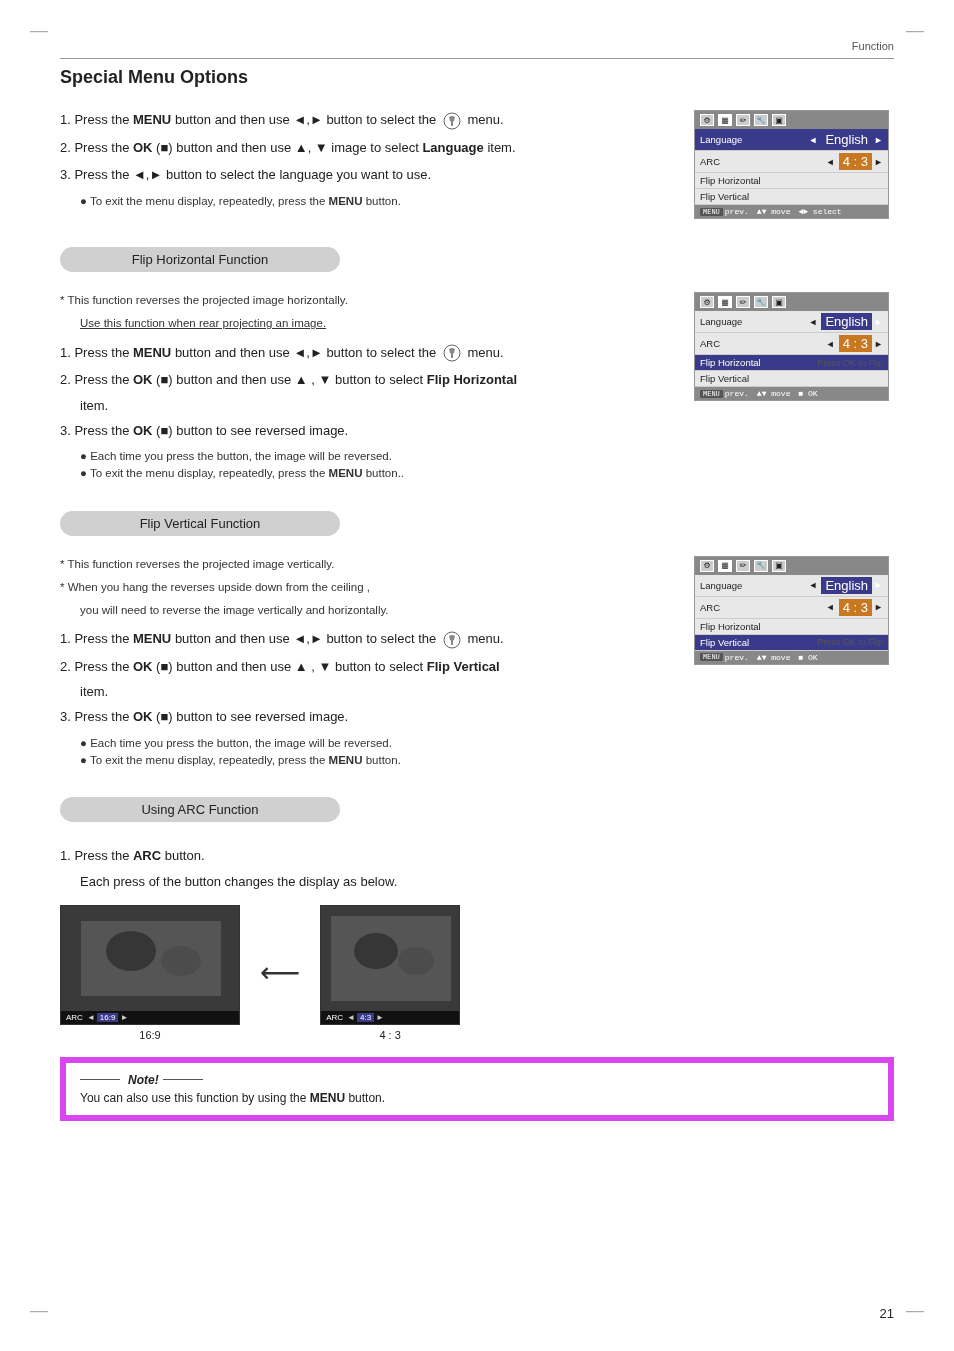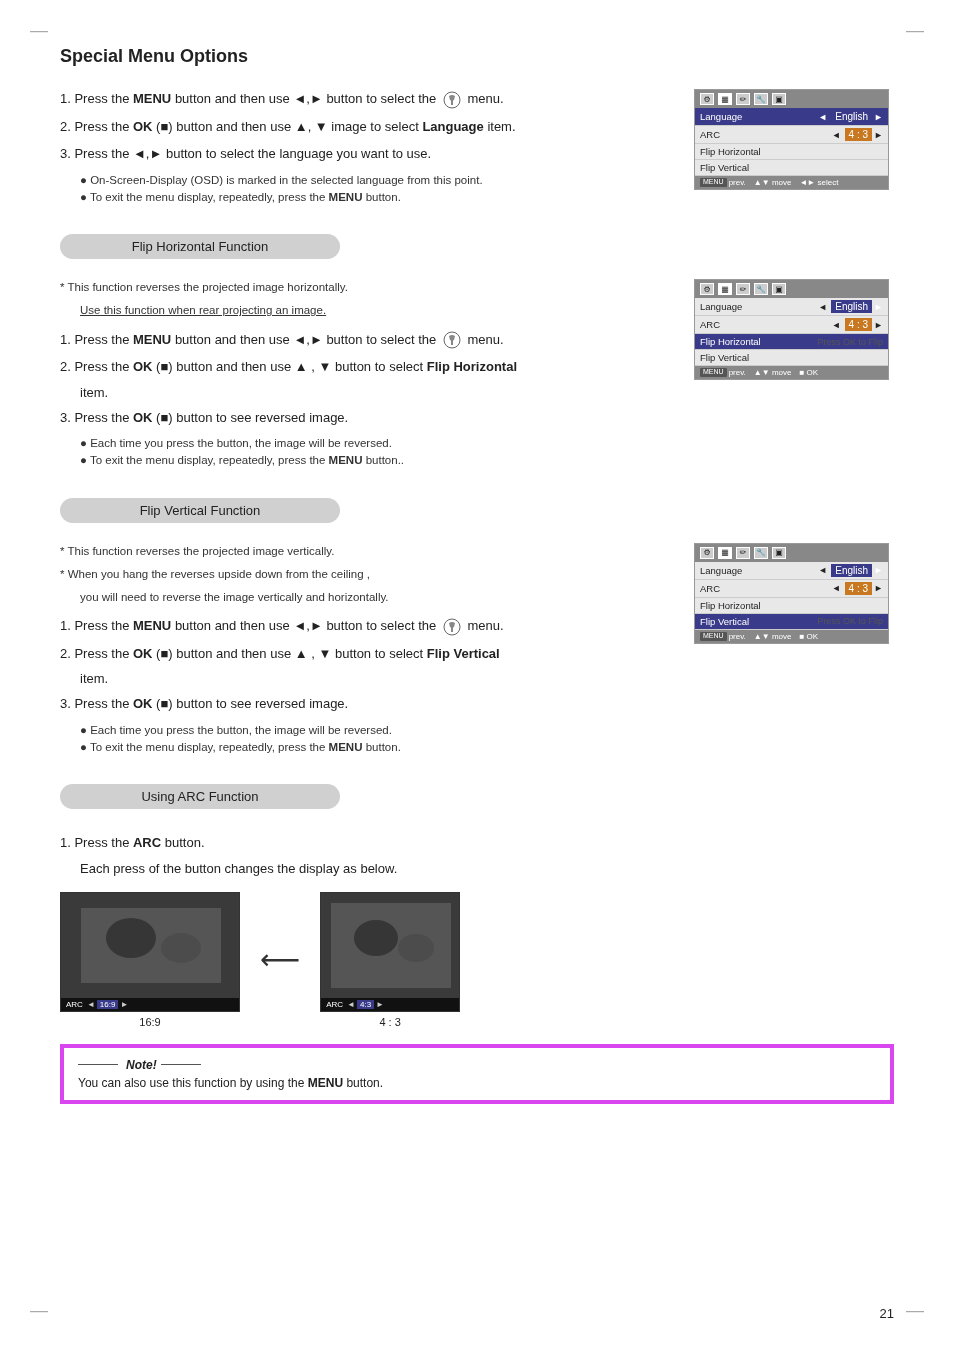--- a/index.html
+++ b/index.html
@@ -150,21 +150,21 @@
       background: #3a3a8a;
       color: #fff;
     }
 
     .menu-row-label {
       flex: 1;
       font-size: 9.5px;
     }
 
     .menu-row-value {
-      font-size: 10px;
+      font-size: 13px;
       background: #3a3a8a;
       color: #fff;
       padding: 1px 4px;
       margin-left: 4px;
     }
 
     .menu-row-value.orange {
       background: #c87820;
     }
 
@@ -178,21 +178,23 @@
       background: #888;
       color: #fff;
       display: flex;
       gap: 8px;
       padding: 2px 5px;
       font-size: 8px;
     }
 
     .menu-footer-item {
       display: flex;
+      align-items: center;
       gap: 2px;
+      font-family: Liberation Mono, monospace;
     }
 
     .menu-btn {
       background: #555;
       color: #fff;
       padding: 0px 3px;
       font-size: 7px;
       border-radius: 1px;
     }
 
@@ -261,21 +263,21 @@
     }
 
     .arc-caption {
       font-size: 11px;
       text-align: center;
       margin-top: 4px;
     }
 
     
     .note-box {
-      border: 4px solid #d946ef;
+      border: 6px solid #d946ef;
       padding: 10px 14px;
       margin-top: 10px;
       font-size: 12px;
       background: #fff;
     }
 
     .note-title {
       font-style: italic;
       font-weight: bold;
       font-size: 12px;
@@ -310,20 +312,23 @@
 </head>
 <body>
 
 <div class="page-container">
 
   <div class="corner-mark corner-tl">—</div>
   <div class="corner-mark corner-tr">—</div>
   <div class="corner-mark corner-bl">—</div>
   <div class="corner-mark corner-br">—</div>
 
+  <div class="page-header">
+    <span>Function</span>
+  </div>
 
   <h1 class="page-title">Special Menu Options</h1>
 
   <div class="section">
     <div class="section-content">
       <div class="section-text">
 
         <div class="step">
           <span>1. Press the </span><b>MENU</b><span> button and then use ◄,► button to select the </span>
           
@@ -335,21 +340,20 @@
           <span> menu.</span>
         </div>
 
         <div class="step">
           <span>2. Press the </span><b>OK</b><span> (■) button and then use ▲, ▼ image to select </span><b>Language</b><span> item.</span>
         </div>
 
         <div class="step">
           <span>3. Press the ◄,► button to select the language you want to use.</span>
         </div>
-        <div class="step-note">On-Screen-Display (OSD) is marked in the selected language from this point.</div>
         <div class="step-note">To exit the menu display, repeatedly, press the <b>MENU</b> button.</div>
 
       </div>
 
       <div class="section-image">
         <div class="menu-ui">
           <div class="menu-ui-header">
             <div class="menu-icon">⚙</div>
             <div class="menu-icon active">▦</div>
             <div class="menu-icon">✏</div>

